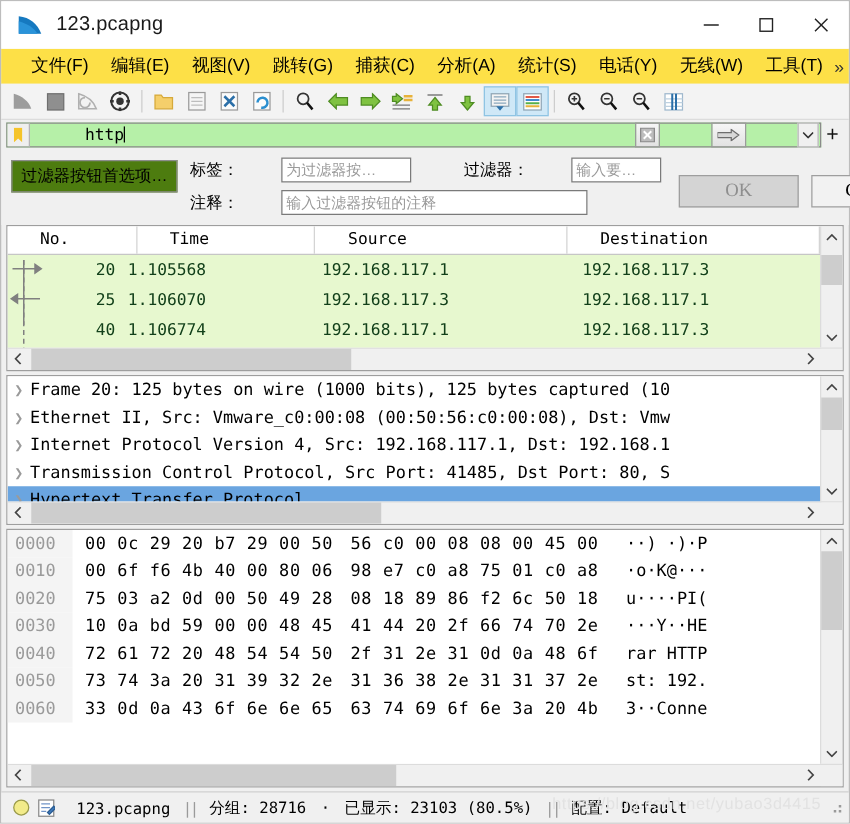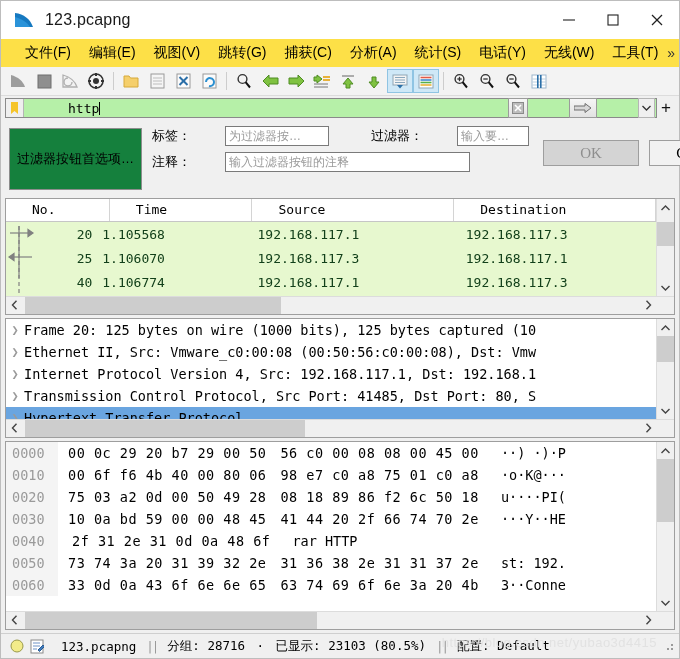--- a/index.html
+++ b/index.html
@@ -152,23 +152,23 @@
 
   
   .fbe {
     background: #f0f0f0;
     padding: 6px 8px 8px 8px;
     flex: 0 0 auto;
     display: flex;
     align-items: flex-start;
   }
   .fbe-prefs {
-    background: #15803d;
+    background: #4d7c0f;
     border: 1px solid #8d8d8d;
-    padding: 21px 7px;
+    padding: 3px 7px;
     font-size: 13px;
     margin-top: 2px;
     white-space: nowrap;
   }
   .fbe-fields { margin-left: 10px; }
   .fbe-row {
     display: flex; align-items: center;
     margin-bottom: 6px;
     gap: 32px;
   }
@@ -736,20 +736,21 @@
           <div class="hex-ascii">u····PI(</div>
         </div>
         <div class="hex-row">
           <div class="hex-off">0030</div>
           <div class="hex-b">10 0a bd 59 00 00 48 45</div>
           <div class="hex-b2">41 44 20 2f 66 74 70 2e</div>
           <div class="hex-ascii">···Y··HE</div>
         </div>
         <div class="hex-row">
           <div class="hex-off">0040</div>
+          <div class="hex-b">72 61 72 20 48 54 54 50</div>
           <div class="hex-b2">2f 31 2e 31 0d 0a 48 6f</div>
           <div class="hex-ascii">rar HTTP</div>
         </div>
         <div class="hex-row">
           <div class="hex-off">0050</div>
           <div class="hex-b">73 74 3a 20 31 39 32 2e</div>
           <div class="hex-b2">31 36 38 2e 31 31 37 2e</div>
           <div class="hex-ascii">st: 192.</div>
         </div>
         <div class="hex-row">

